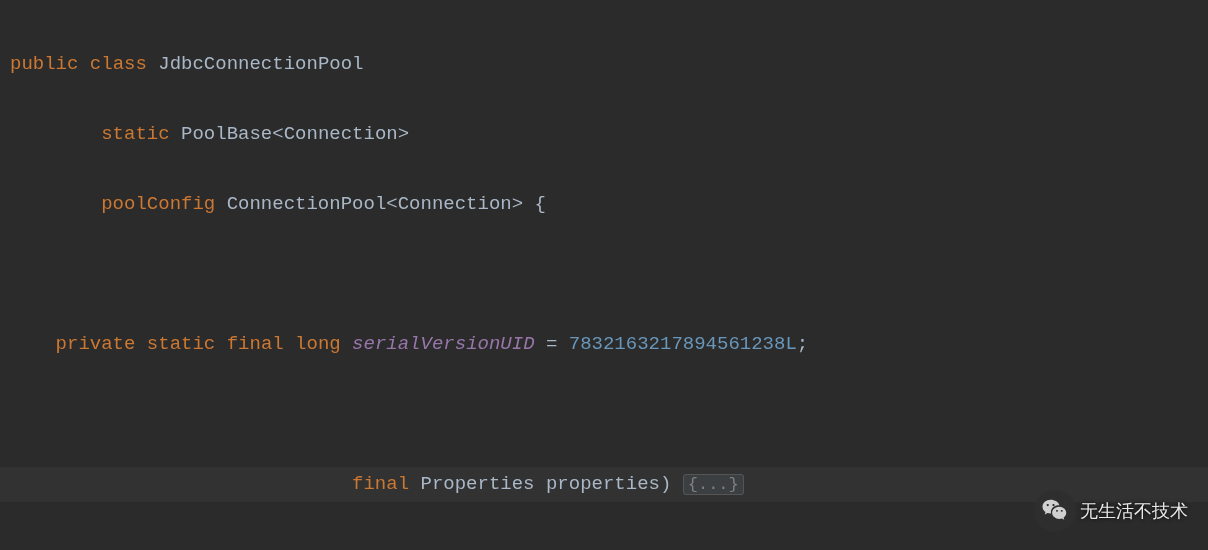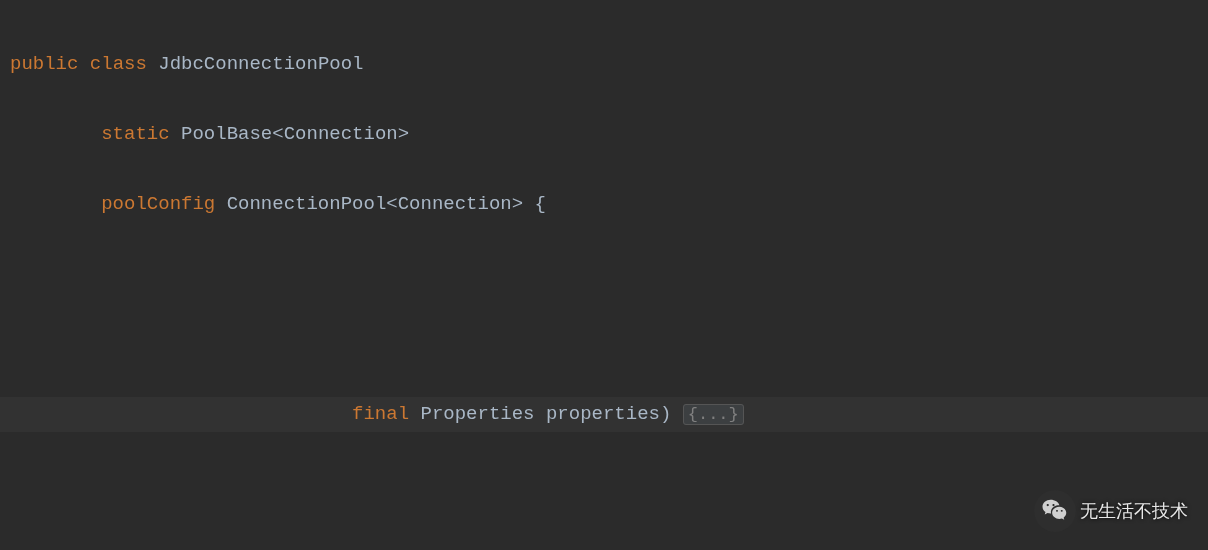--- a/index.html
+++ b/index.html
@@ -67,20 +67,21 @@
   }
 </style>
 </head>
 <body>
 
 <div class="editor">
 <div class="line"><span class="kw">public</span> <span class="kw">class</span> <span class="type">JdbcConnectionPool</span></div>
 <div class="line">        <span class="kw">static</span> <span class="type">PoolBase</span><span class="punct">&lt;</span><span class="type">Connection</span><span class="punct">&gt;</span></div>
 <div class="line">        <span class="kw">poolConfig</span> <span class="type">ConnectionPool</span><span class="punct">&lt;</span><span class="type">Connection</span><span class="punct">&gt; {</span></div>
 <div class="line"></div>
+<div class="line">    <span class="kw">private</span> <span class="kw">static</span> <span class="kw">final</span> <span class="kw">long</span> <span class="field-italic">serialVersionUID</span><span class="punct"> = </span><span class="num">7832163217894561238L</span><span class="punct">;</span></div>
 <div class="line"></div>
 <div class="line hl">                              <span class="kw">final</span> <span class="type">Properties</span> <span class="type">properties</span><span class="punct">) </span><span class="fold">{...}</span></div>
 
 
 
 
 
 
 
 </div>

